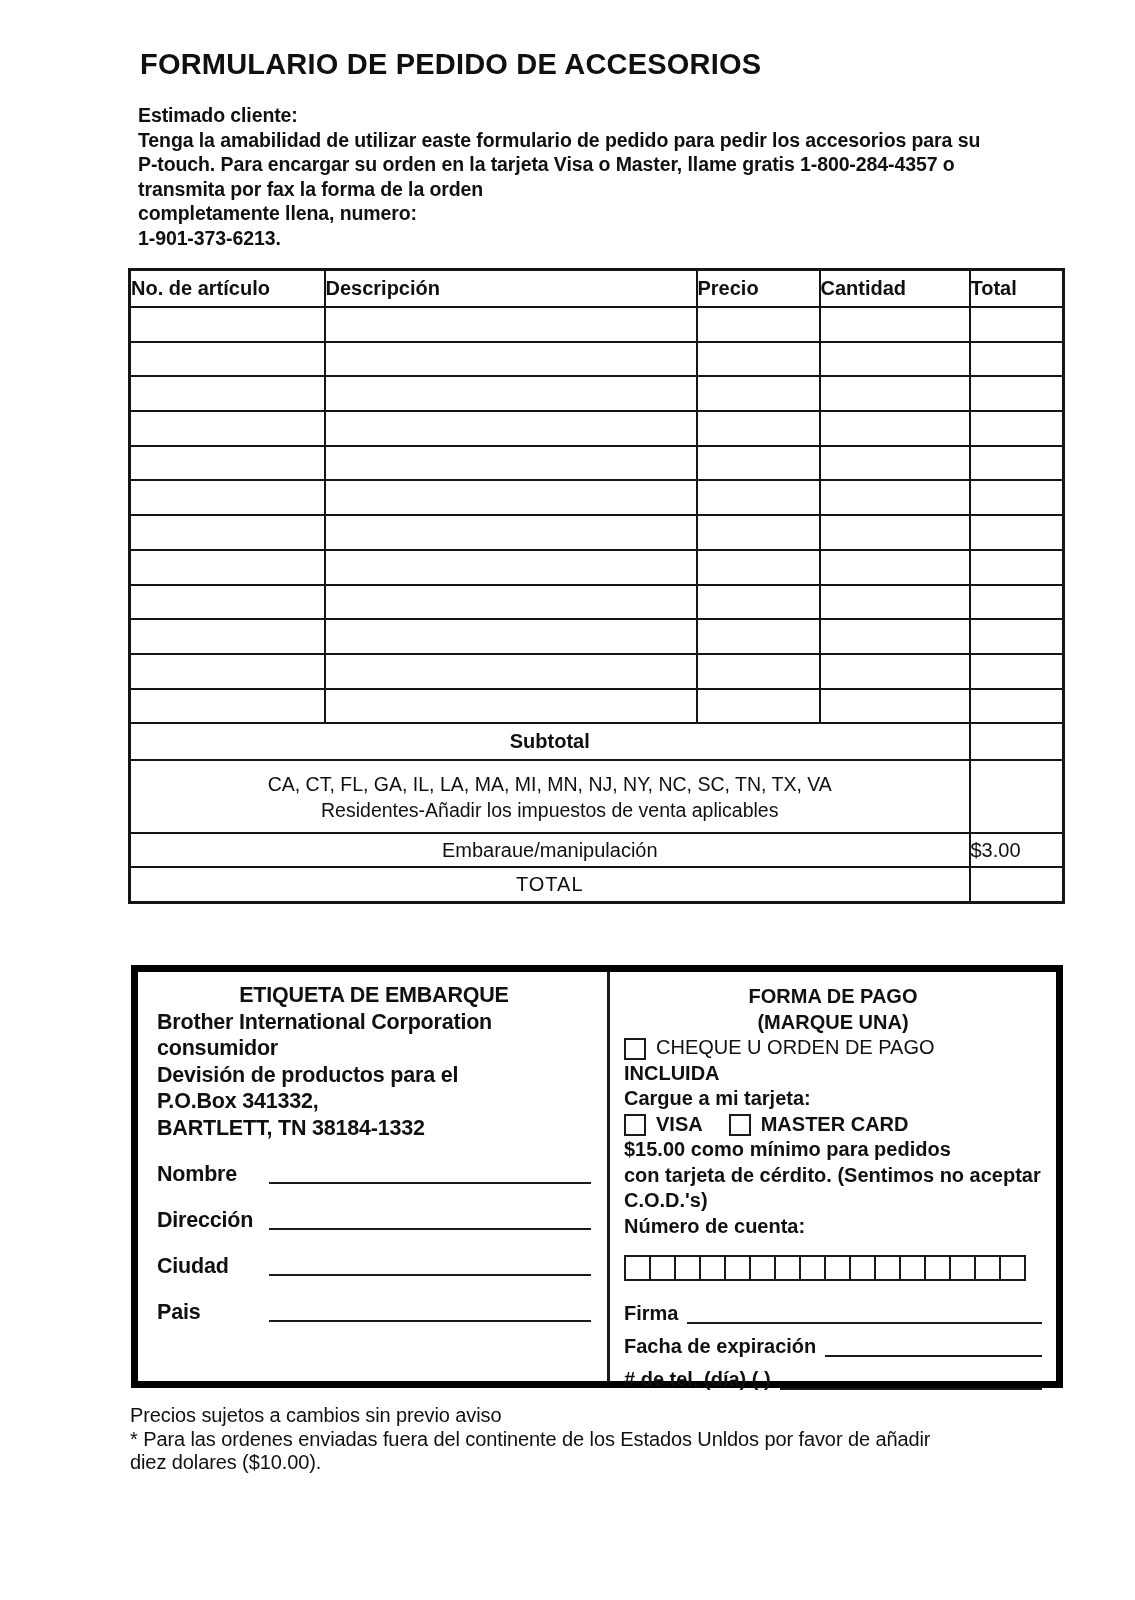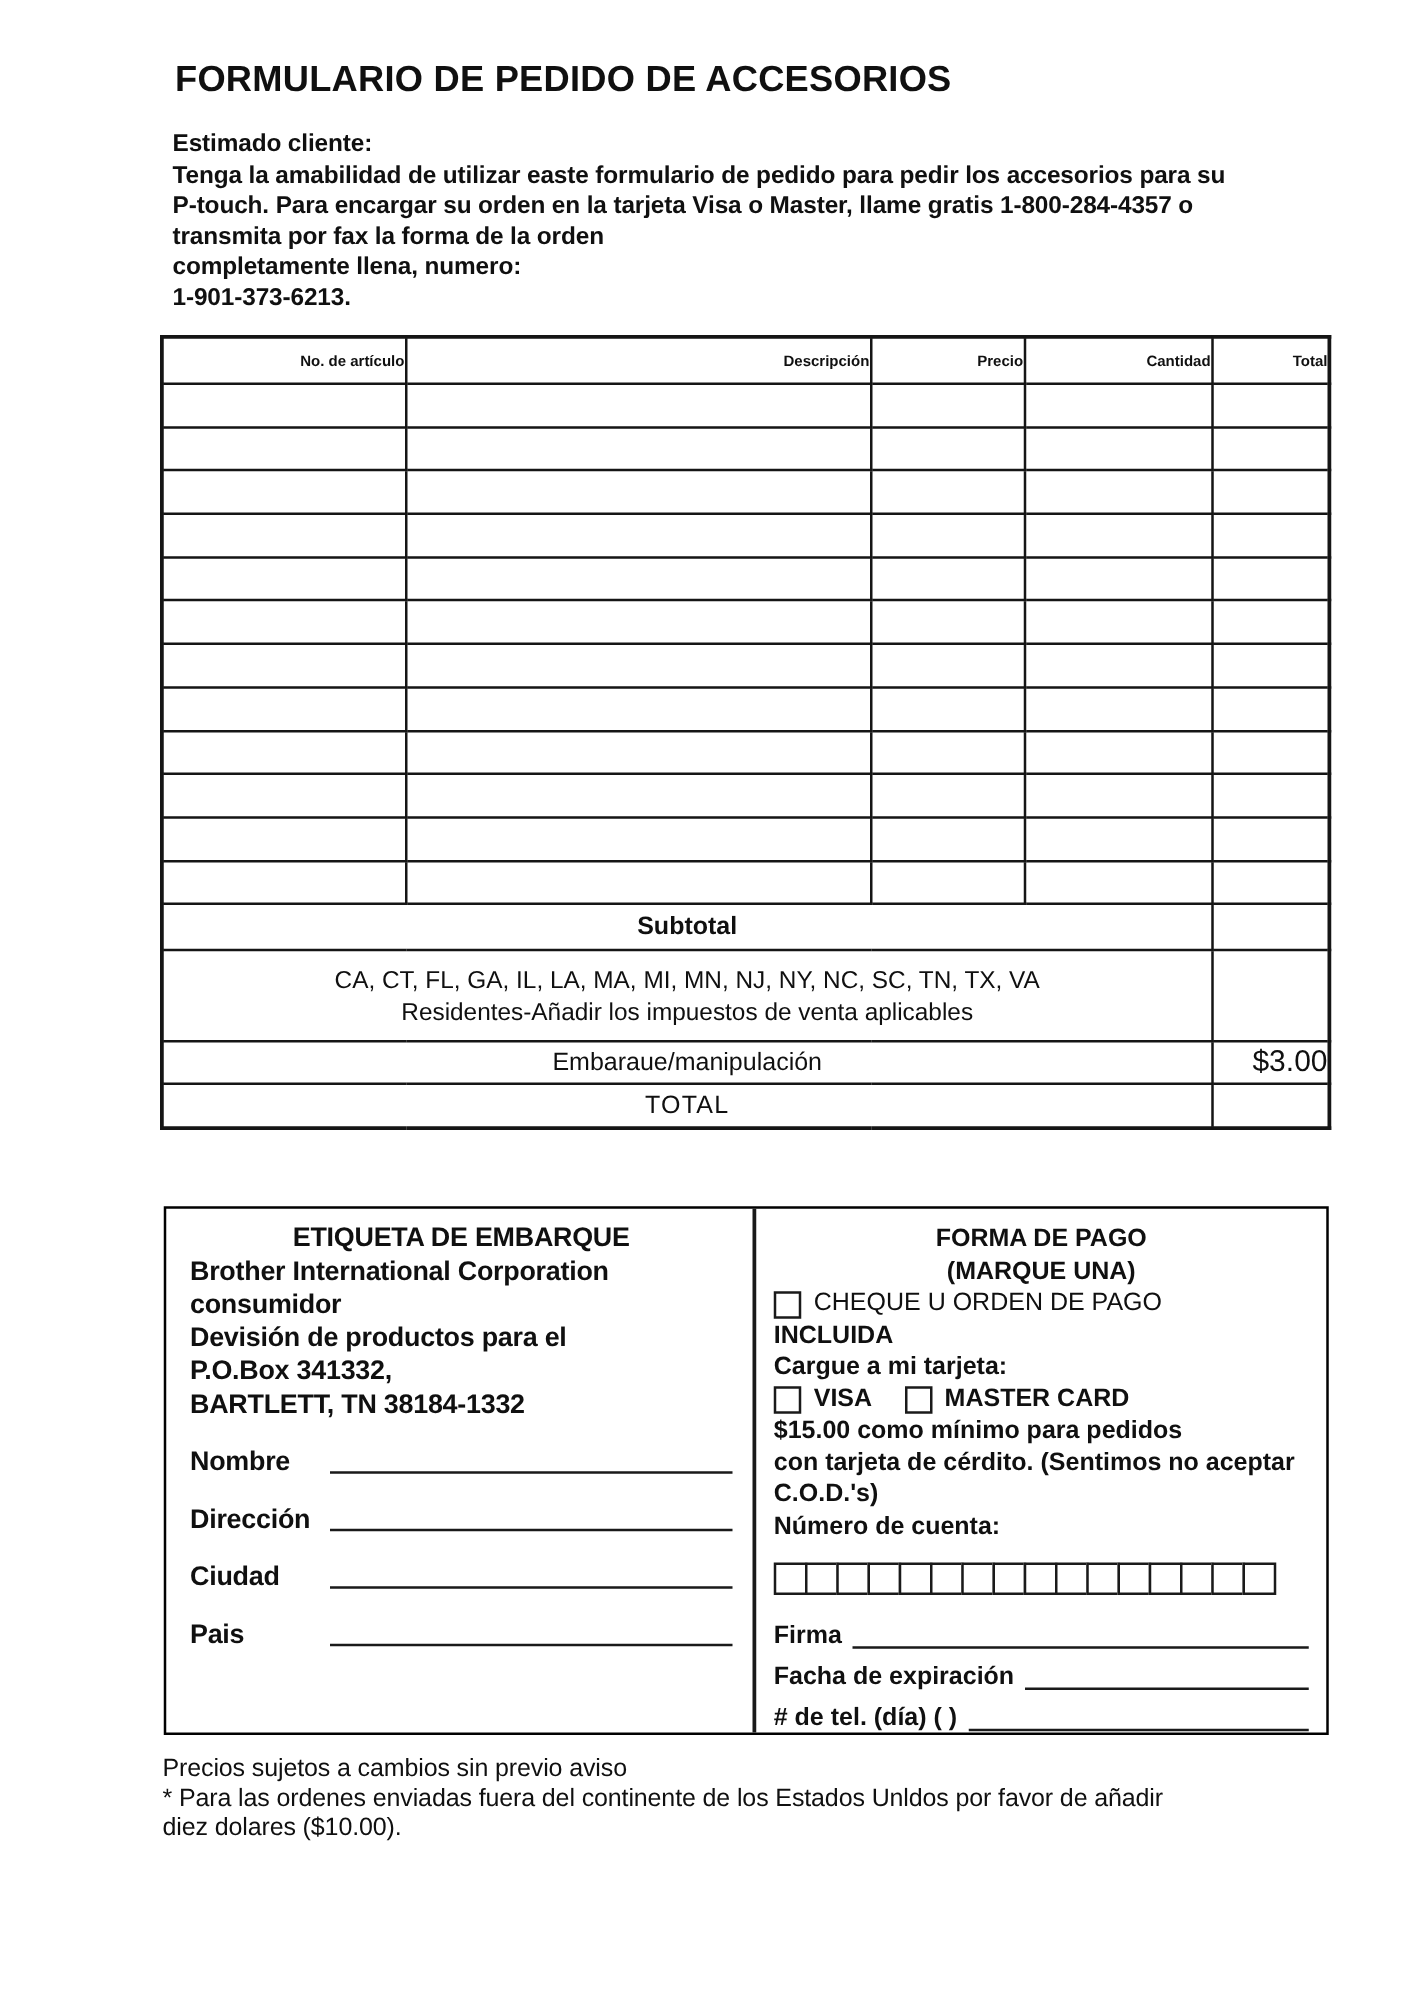--- a/index.html
+++ b/index.html
@@ -25,38 +25,38 @@
   
   table.order{
     position:absolute;left:128px;top:268px;
     border-collapse:collapse;table-layout:fixed;width:934px;
   }
   table.order th, table.order td{
     border:2px solid #151515;padding:0;margin:0;
   }
   table.order{border:3px solid #151515;}
   table.order thead th{
-    height:35px;font-size:12px;font-weight:bold;text-align:right;vertical-align:middle;
+    height:35px;font-size:20px;font-weight:bold;text-align:left;vertical-align:middle;
   }
   table.order tbody tr.blank td{height:32.7px;}
   td.sum-label{
     text-align:center;vertical-align:middle;font-size:20px;
   }
   tr.subtotal td.sum-label{height:35px;font-weight:bold;}
   tr.taxrow td.sum-label{height:71px;font-weight:normal;font-size:19.5px;line-height:26px;text-align:center;}
   tr.shiprow td.sum-label{height:32px;font-weight:normal;}
   tr.totalrow td.sum-label{height:33px;font-weight:normal;letter-spacing:1px;}
   td.money{
-    text-align:right;vertical-align:middle;font-size:24px;font-weight:normal;
+    text-align:left;vertical-align:middle;font-size:20px;font-weight:normal;
   }
 
   
   .bottom-box{
     position:absolute;left:131px;top:965px;width:932px;height:423px;
-    border:2px solid #000000;display:flex;box-sizing:border-box;
+    border:7px solid #000000;display:flex;box-sizing:border-box;
   }
   .panel{box-sizing:border-box;}
   .panel-left{
     width:472px;border-right:3px solid #1a1a1a;
     padding:10px 16px 0 19px;
   }
   .panel-right{
     flex:1;padding:12px 14px 0 14px;font-size:20px;line-height:25.5px;
   }
   .panel-left{font-size:21.5px;font-weight:bold;line-height:26.5px;letter-spacing:-0.2px;}

